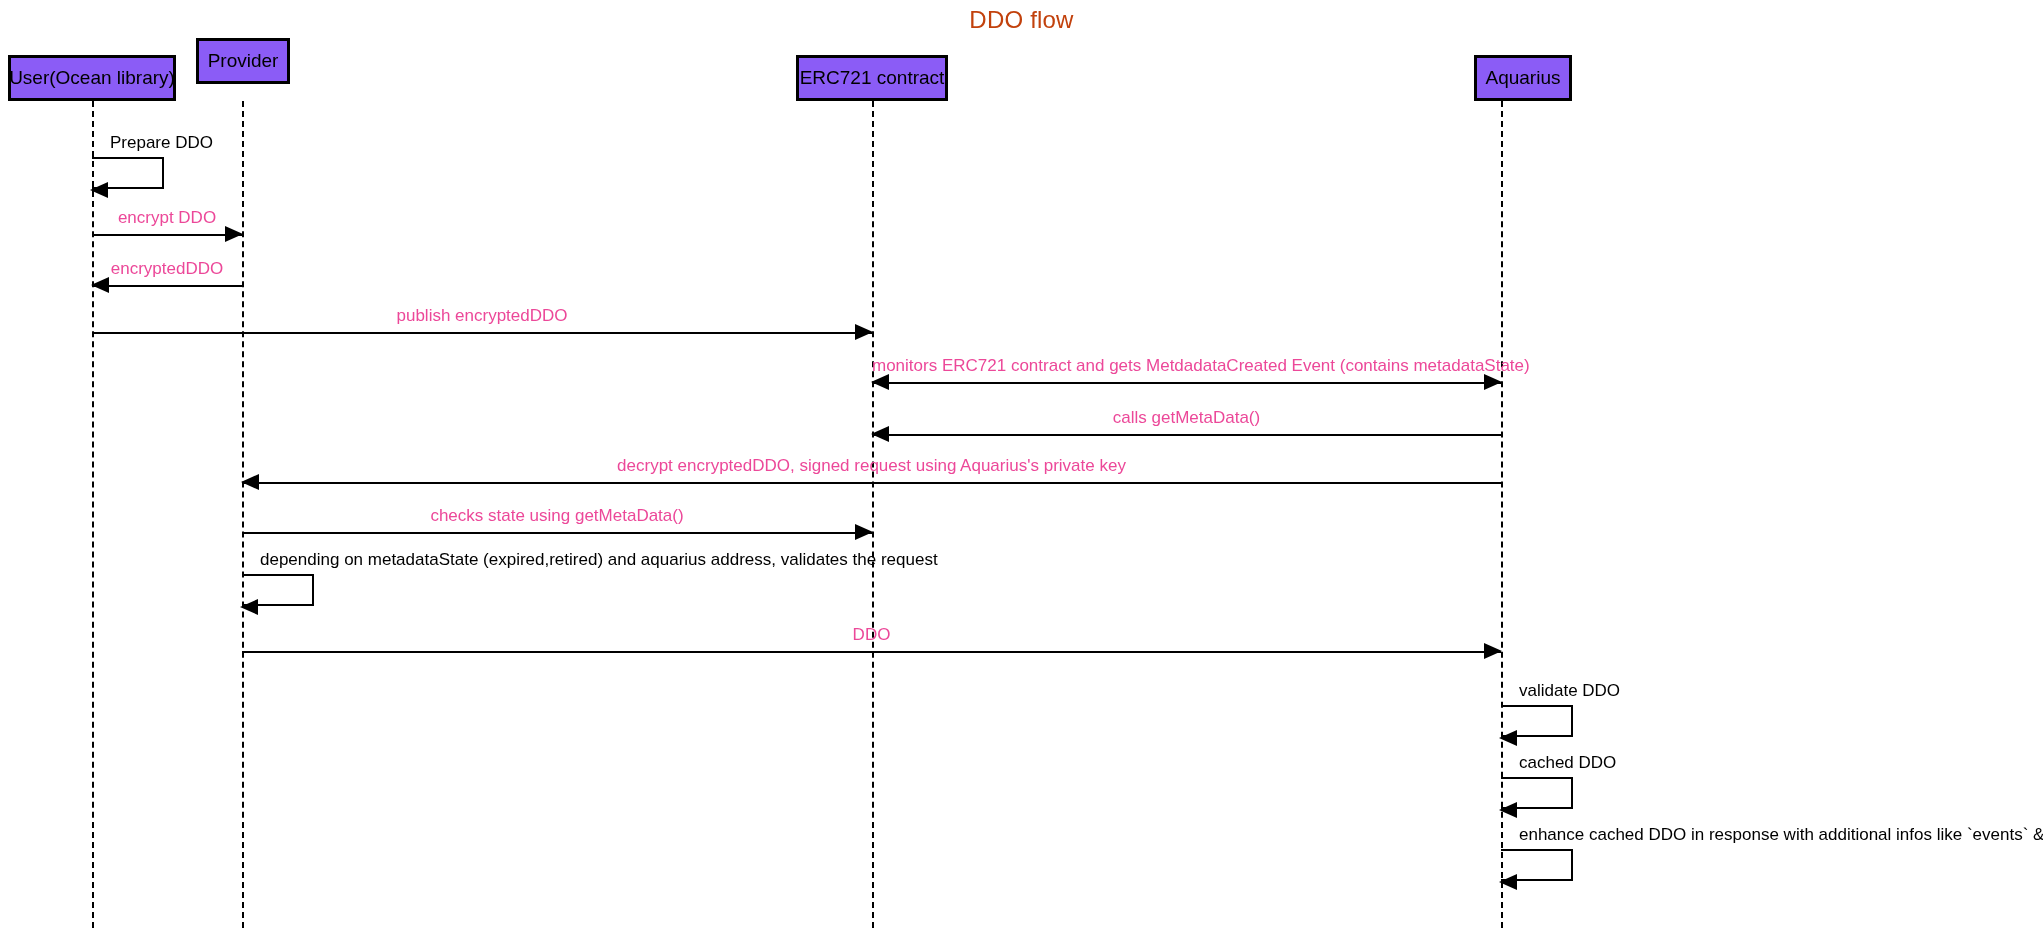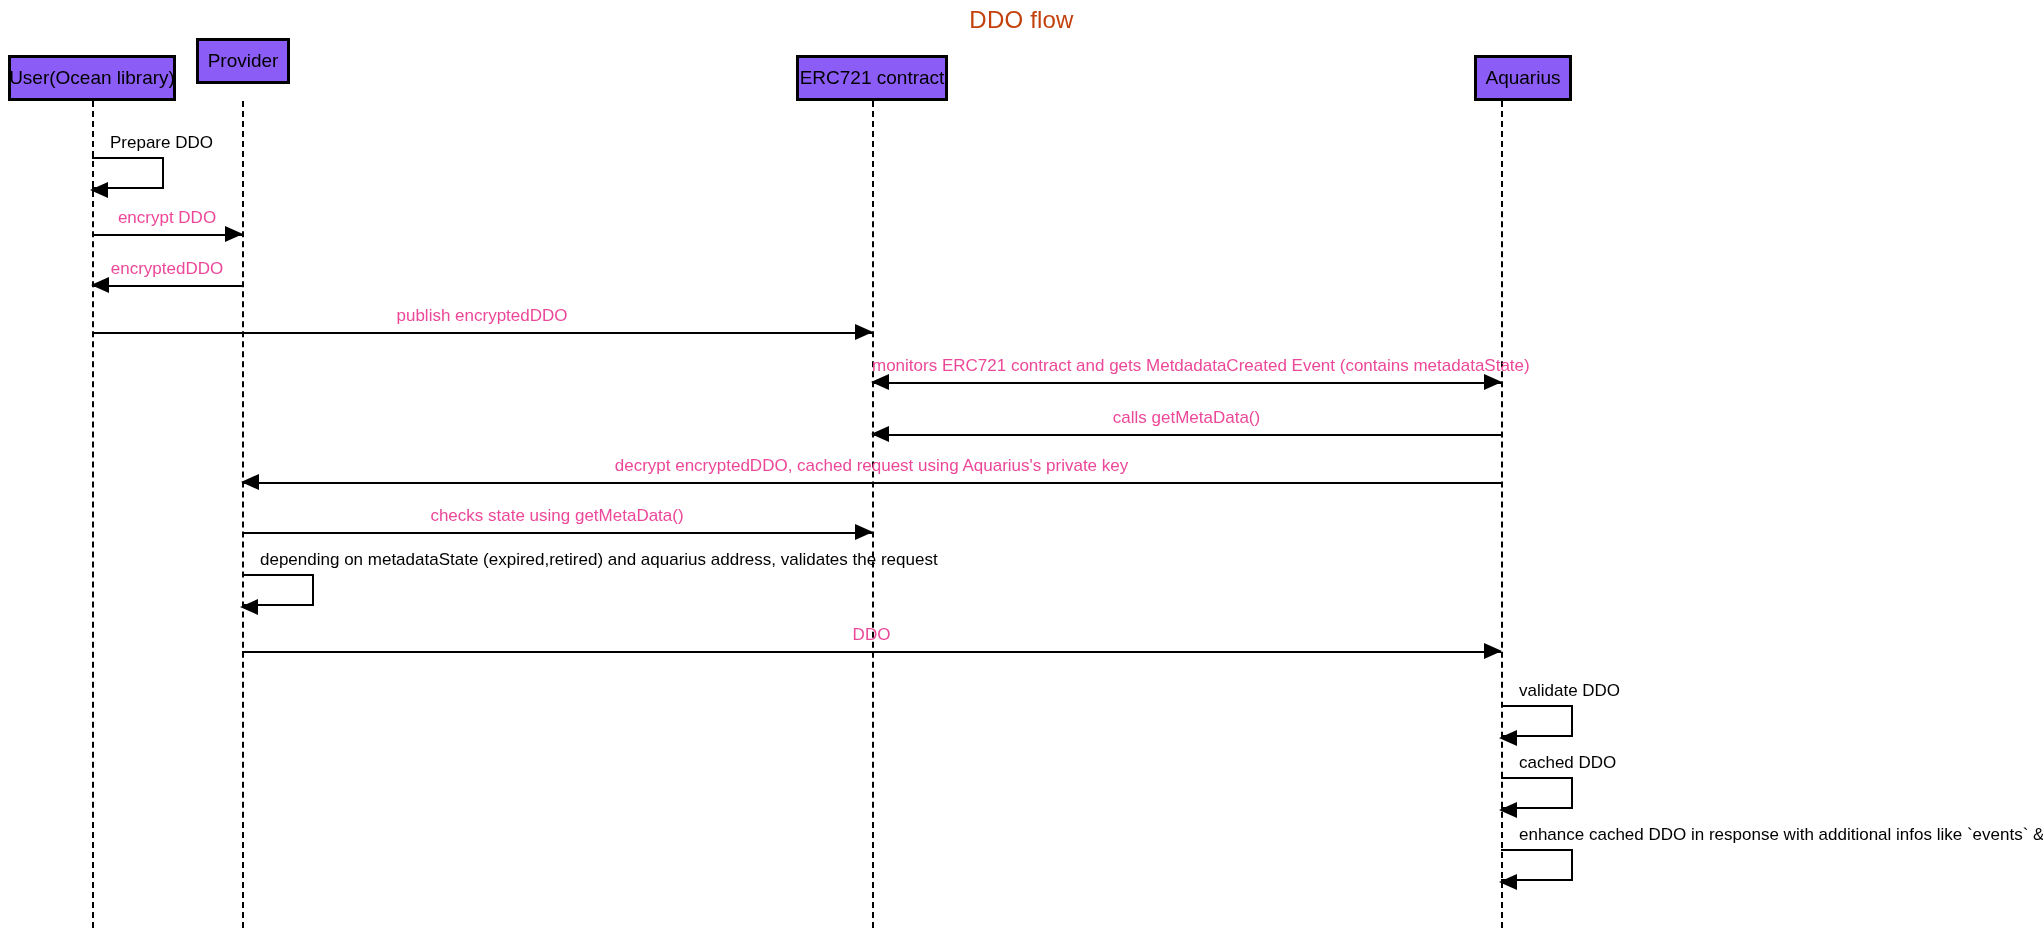--- a/index.html
+++ b/index.html
@@ -181,21 +181,21 @@
         <div class="label">monitors ERC721 contract and gets MetdadataCreated Event (contains metadataState)</div>
       </div>
       <div class="msg" style="left: 872px; top: 434px; width: 629px;">
         <div class="line"></div>
         <div class="head left"></div>
         <div class="label">calls getMetaData()</div>
       </div>
       <div class="msg" style="left: 242px; top: 482px; width: 1259px;">
         <div class="line"></div>
         <div class="head left"></div>
-        <div class="label">decrypt encryptedDDO, cached request using Aquarius's private key</div>
+        <div class="label">decrypt encryptedDDO, signed request using Aquarius's private key</div>
       </div>
       <div class="msg" style="left: 242px; top: 532px; width: 630px;">
         <div class="line"></div>
         <div class="head right"></div>
         <div class="label">checks state using getMetaData()</div>
       </div>
       <div class="selfmsg" style="left: 242px; top: 574px; width: 72px; height: 32px;">
         <div class="sline"></div>
         <div class="shead"></div>
         <div class="slabel">depending on metadataState (expired,retired) and aquarius address, validates the request</div>

